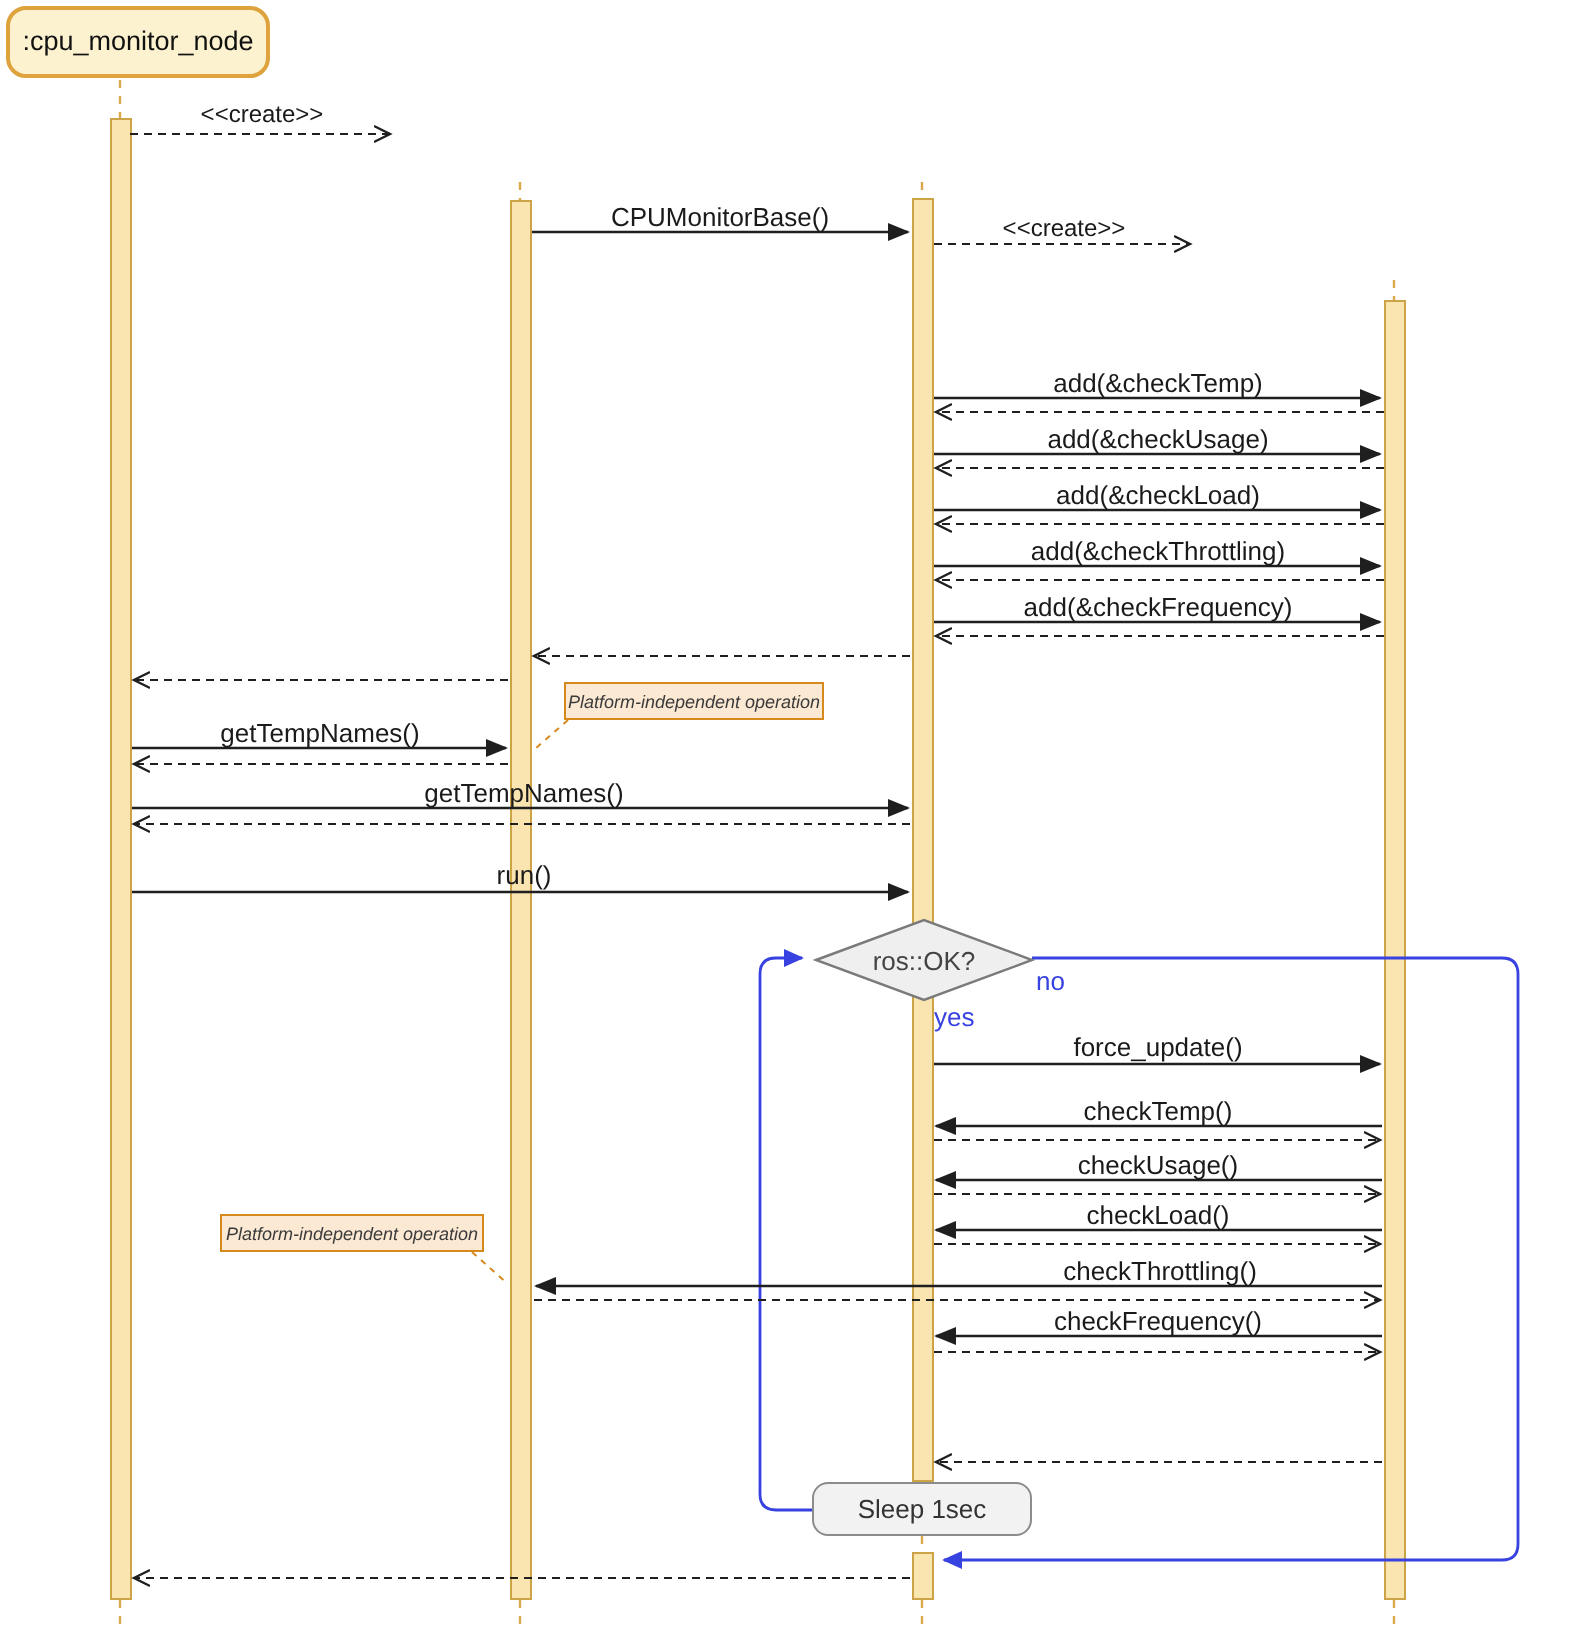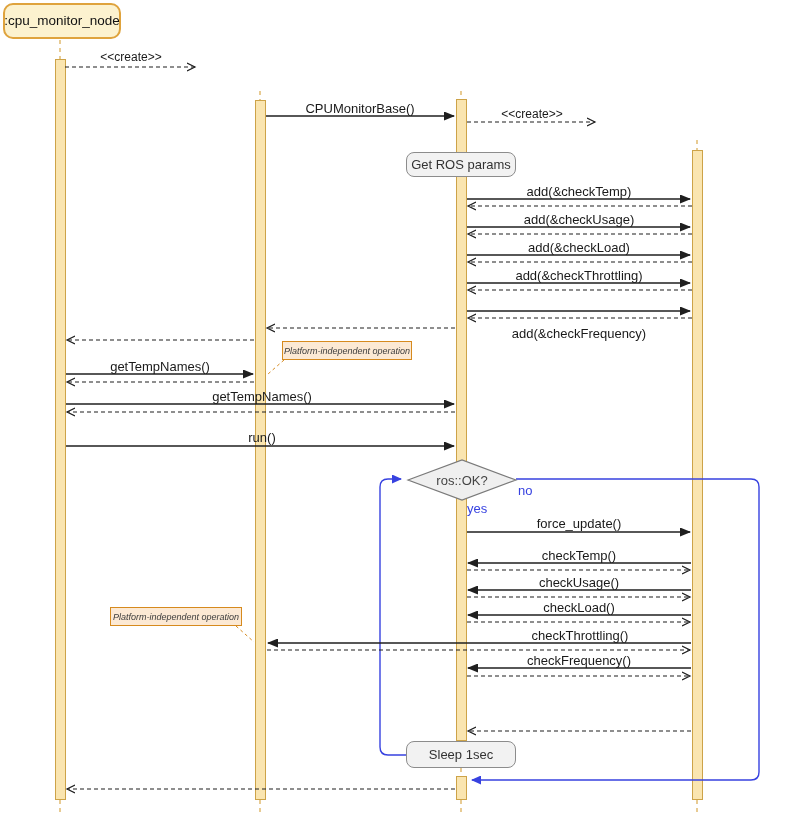--- a/index.html
+++ b/index.html
@@ -135,49 +135,46 @@
       <line class="ret" x1="467" y1="676" x2="690" y2="676" marker-end="url(#mopen)"></line>
     </g>
     <line class="ret" x1="691" y1="731" x2="468" y2="731" marker-end="url(#mopen)"></line>
 
     <line class="ret" x1="455" y1="789" x2="67" y2="789" marker-end="url(#mopen)"></line>
 
     <path class="connector" d="M284,360 L268,374"></path>
     <path class="connector" d="M236,626 L254,642"></path>
   </svg>
 
-  <div class="participant" style="left:3px;top:3px;width:118px;height:36px;">
+  <div class="participant" style="left:3px;top:3px;width:132px;height:36px;">
     <span>:cpu_monitor_node</span>
   </div>
 
   <span class="msg" style="left:131px;top:50px;font-size:12px;">&lt;&lt;create&gt;&gt;</span>
   <span class="msg" style="left:360px;top:101px;">CPUMonitorBase()</span>
   <span class="msg" style="left:532px;top:107px;font-size:12px;">&lt;&lt;create&gt;&gt;</span>
   <span class="msg" style="left:579px;top:184px;">add(&amp;checkTemp)</span>
   <span class="msg" style="left:579px;top:212px;">add(&amp;checkUsage)</span>
   <span class="msg" style="left:579px;top:240px;">add(&amp;checkLoad)</span>
   <span class="msg" style="left:579px;top:268px;">add(&amp;checkThrottling)</span>
-  <span class="msg" style="left:579px;top:296px;margin-top:30px;">add(&amp;checkFrequency)</span>
+  <span class="msg" style="left:579px;top:296px;">add(&amp;checkFrequency)</span>
   <span class="msg" style="left:160px;top:359px;">getTempNames()</span>
   <span class="msg" style="left:262px;top:389px;">getTempNames()</span>
   <span class="msg" style="left:262px;top:430px;">run()</span>
   <span class="msg" style="left:579px;top:516px;">force_update()</span>
   <span class="msg" style="left:579px;top:548px;">checkTemp()</span>
   <span class="msg" style="left:579px;top:575px;">checkUsage()</span>
   <span class="msg" style="left:579px;top:600px;">checkLoad()</span>
   <span class="msg" style="left:580px;top:628px;">checkThrottling()</span>
   <span class="msg" style="left:579px;top:653px;">checkFrequency()</span>
 
   <span class="cond-lbl" style="left:462px;top:473px;">ros::OK?</span>
   <span class="blue-lbl" style="left:518px;top:483px;">no</span>
   <span class="blue-lbl" style="left:467px;top:501px;">yes</span>
 
-  <div class="note-gray" style="left:406px;top:152px;width:110px;height:25px;">
-    <span>Get ROS params</span>
-  </div>
   <div class="note-orange" style="left:282px;top:341px;width:130px;height:19px;">
     <span>Platform-independent operation</span>
   </div>
   <div class="note-orange" style="left:110px;top:607px;width:132px;height:19px;">
     <span>Platform-independent operation</span>
   </div>
   <div class="note-gray" style="left:406px;top:741px;width:110px;height:27px;">
     <span>Sleep 1sec</span>
   </div>
 

